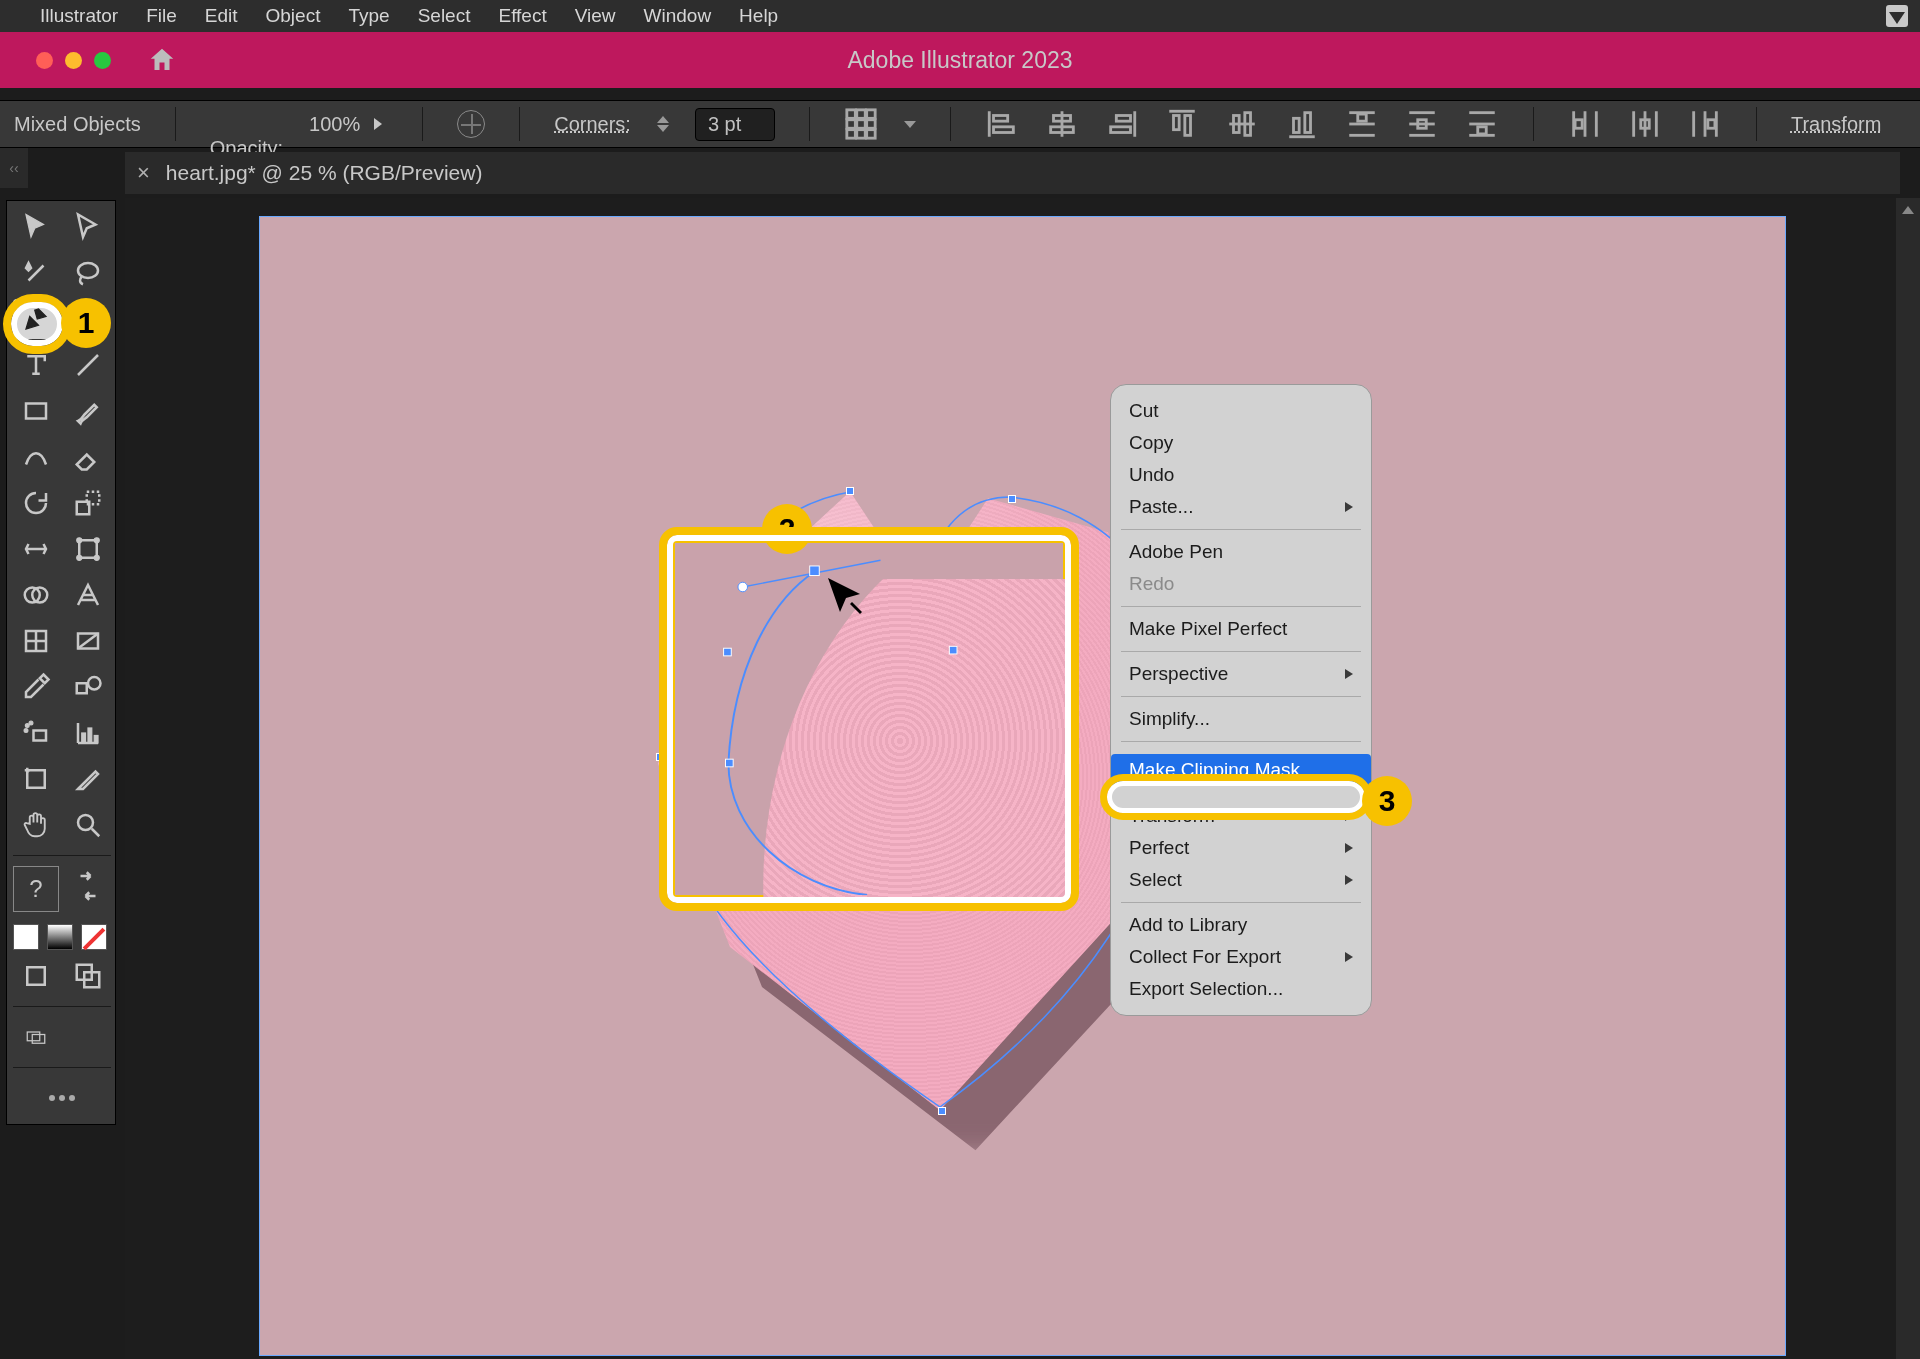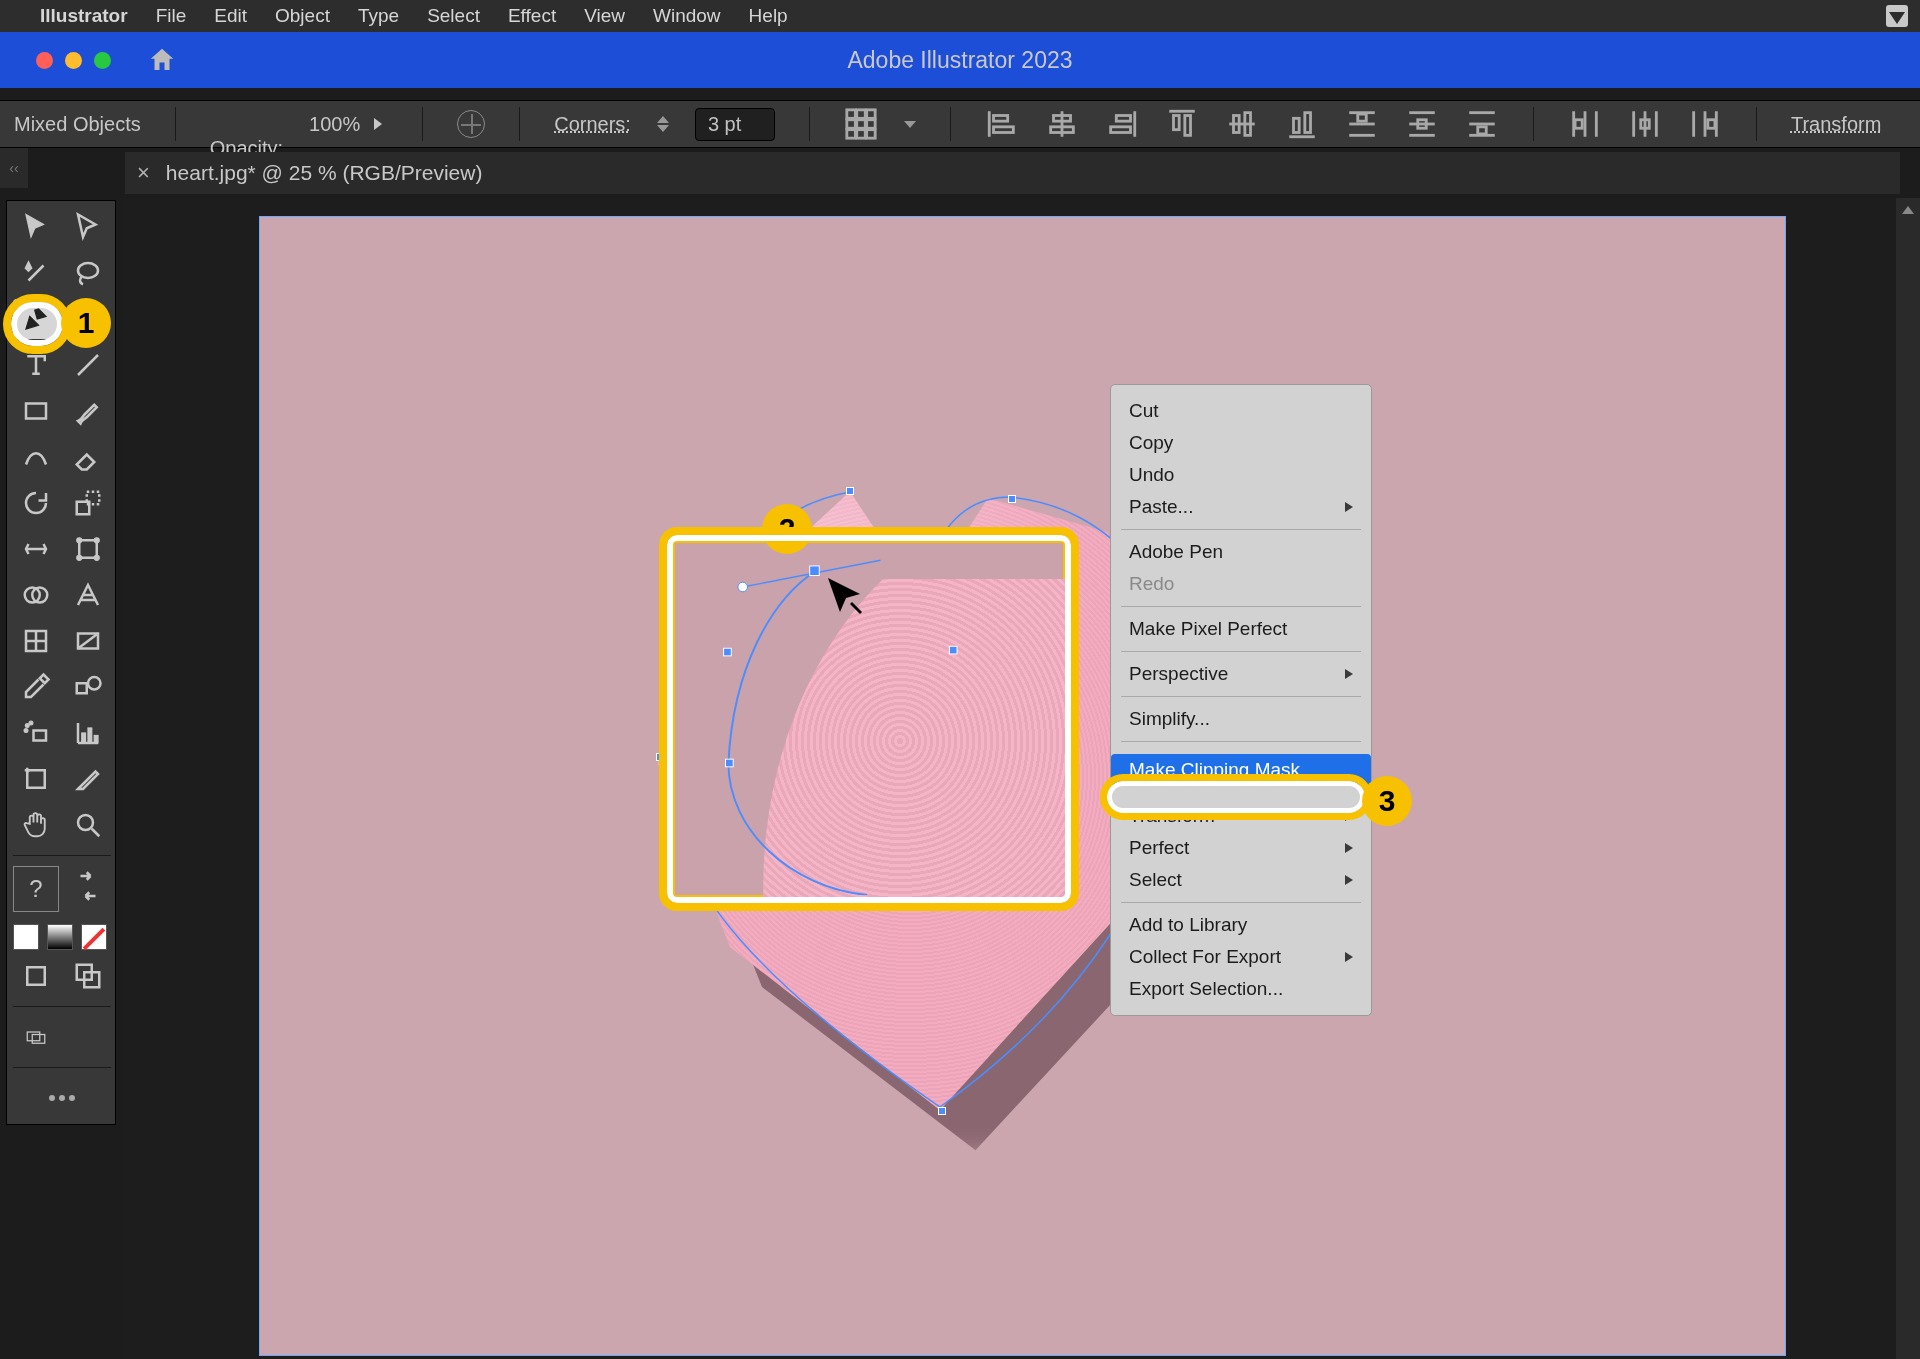--- a/index.html
+++ b/index.html
@@ -1,26 +1,26 @@
 <!DOCTYPE html>
 <html><head>
 <meta charset="utf-8">
 <style>
 * { margin: 0; padding: 0; box-sizing: border-box; font-family: -apple-system, "Helvetica Neue", Arial, sans-serif; }
 html, body { width: 1920px; height: 1359px; background: #1c1c1c; overflow: hidden; position: relative; }
 
 
 .mac-menubar { position: absolute; left: 0; top: 0; width: 100%; height: 32px; background: #2d2d2d; display: flex; align-items: center; padding: 0 12px; color: #d6d6d6; font-size: 19px; gap: 28px; }
 .mac-menubar .apple { font-size: 22px; }
-.mac-menubar .app { font-weight: 700; text-align: center; }
+.mac-menubar .app { font-weight: 400; text-align: center; }
 .mac-menubar .right { margin-left: auto; width: 22px; height: 22px; background: #c9c9c9; border-radius: 3px; position: relative; }
 .mac-menubar .right::after { content: ""; position: absolute; left: 3px; right: 3px; top: 7px; border-top: 12px solid #2d2d2d; border-left: 8px solid transparent; border-right: 8px solid transparent; }
 
 
-.titlebar { position: absolute; left: 0; top: 32px; width: 100%; height: 56px; background: #1d4ed8; display: flex; align-items: center; padding-left: 18px; }
+.titlebar { position: absolute; left: 0; top: 32px; width: 100%; height: 56px; background: #be185d; display: flex; align-items: center; padding-left: 18px; }
 .traffic { display: flex; gap: 12px; padding-left: 18px; }
 .traffic span { width: 17px; height: 17px; border-radius: 50%; display: inline-block; }
 .tl-r { background: #ff5f57; } .tl-y { background: #febc2e; } .tl-g { background: #28c840; }
 .home-btn { margin-left: 32px; width: 38px; height: 38px; display:flex; align-items:center; justify-content:center; }
 .titlebar .title { color: #c8c8c8; font-size: 23px; font-weight: 500; position: absolute; left: 50%; transform: translateX(-50%); }
 
 
 .optionsbar { position: absolute; left: 0; top: 100px; width: 100%; height: 48px; background: #383838; border-top:1px solid #000; border-bottom:1px solid #000; display:flex; align-items:center; padding:0 14px; color:#c7c7c7; font-size:20px; gap:26px; }
 .optionsbar .sep { width:1px; height:34px; background:#1a1a1a; margin:0 8px; }
 .opacity-label { text-decoration: underline dotted; margin-top: 48px; }
@@ -88,21 +88,21 @@
   repeating-radial-gradient(circle at 50% 50%, rgba(0,0,0,.04) 0 3px, rgba(255,255,255,.04) 3px 6px); }
 .co2 .inner-bg { position:absolute; inset:0; background:#c9a2ab; }
 .co2 .heart-crop { position:absolute; left:54px; top:36px; right:-8px; bottom:-8px; background:#f6b0c4;
    background-image:repeating-radial-gradient(circle at 50% 50%, rgba(0,0,0,.05) 0 3px, rgba(255,255,255,.05) 3px 6px);
    clip-path: ellipse(90% 120% at 100% 95%); }
 .co2 svg.pathzoom { position:absolute; inset:0; width:100%; height:100%; }
 .co2b { left:762px; top:504px; }
 .pen-cursor { position:absolute; left:822px; top:574px; width:44px; height:44px; }
 
 
-.ctx { position:absolute; left:1110px; top:384px; width:262px; background:#d2d2d2; border:1px solid #9a9a9a; border-radius:5px; padding:10px 0; font-size:19px; color:#1c1c1c; }
+.ctx { position:absolute; left:1110px; top:384px; width:262px; background:#d2d2d2; border:1px solid #9a9a9a; border-radius:16px; padding:10px 0; font-size:19px; color:#1c1c1c; }
 .ctx .mi { padding:5px 18px; display:flex; justify-content:space-between; align-items:center; white-space:nowrap; }
 .ctx .mi.disabled { color:#8a8a8a; }
 .ctx .mi .arrow { width:0; height:0; border-top:5px solid transparent; border-bottom:5px solid transparent; border-left:8px solid #3a3a3a; }
 .ctx .msep { height:1px; background:#a9a9a9; margin:6px 10px; }
 .ctx .mi.hl { background:#1f6fe8; color:#fff; border-radius:4px; }
 
 
 .co3 { position:absolute; left:1100px; top:774px; width:272px; height:46px; border-width:7px; border-radius:30px; box-shadow:inset 0 0 0 5px #fff; }
 .co3b { left:1362px; top:776px; }
 

